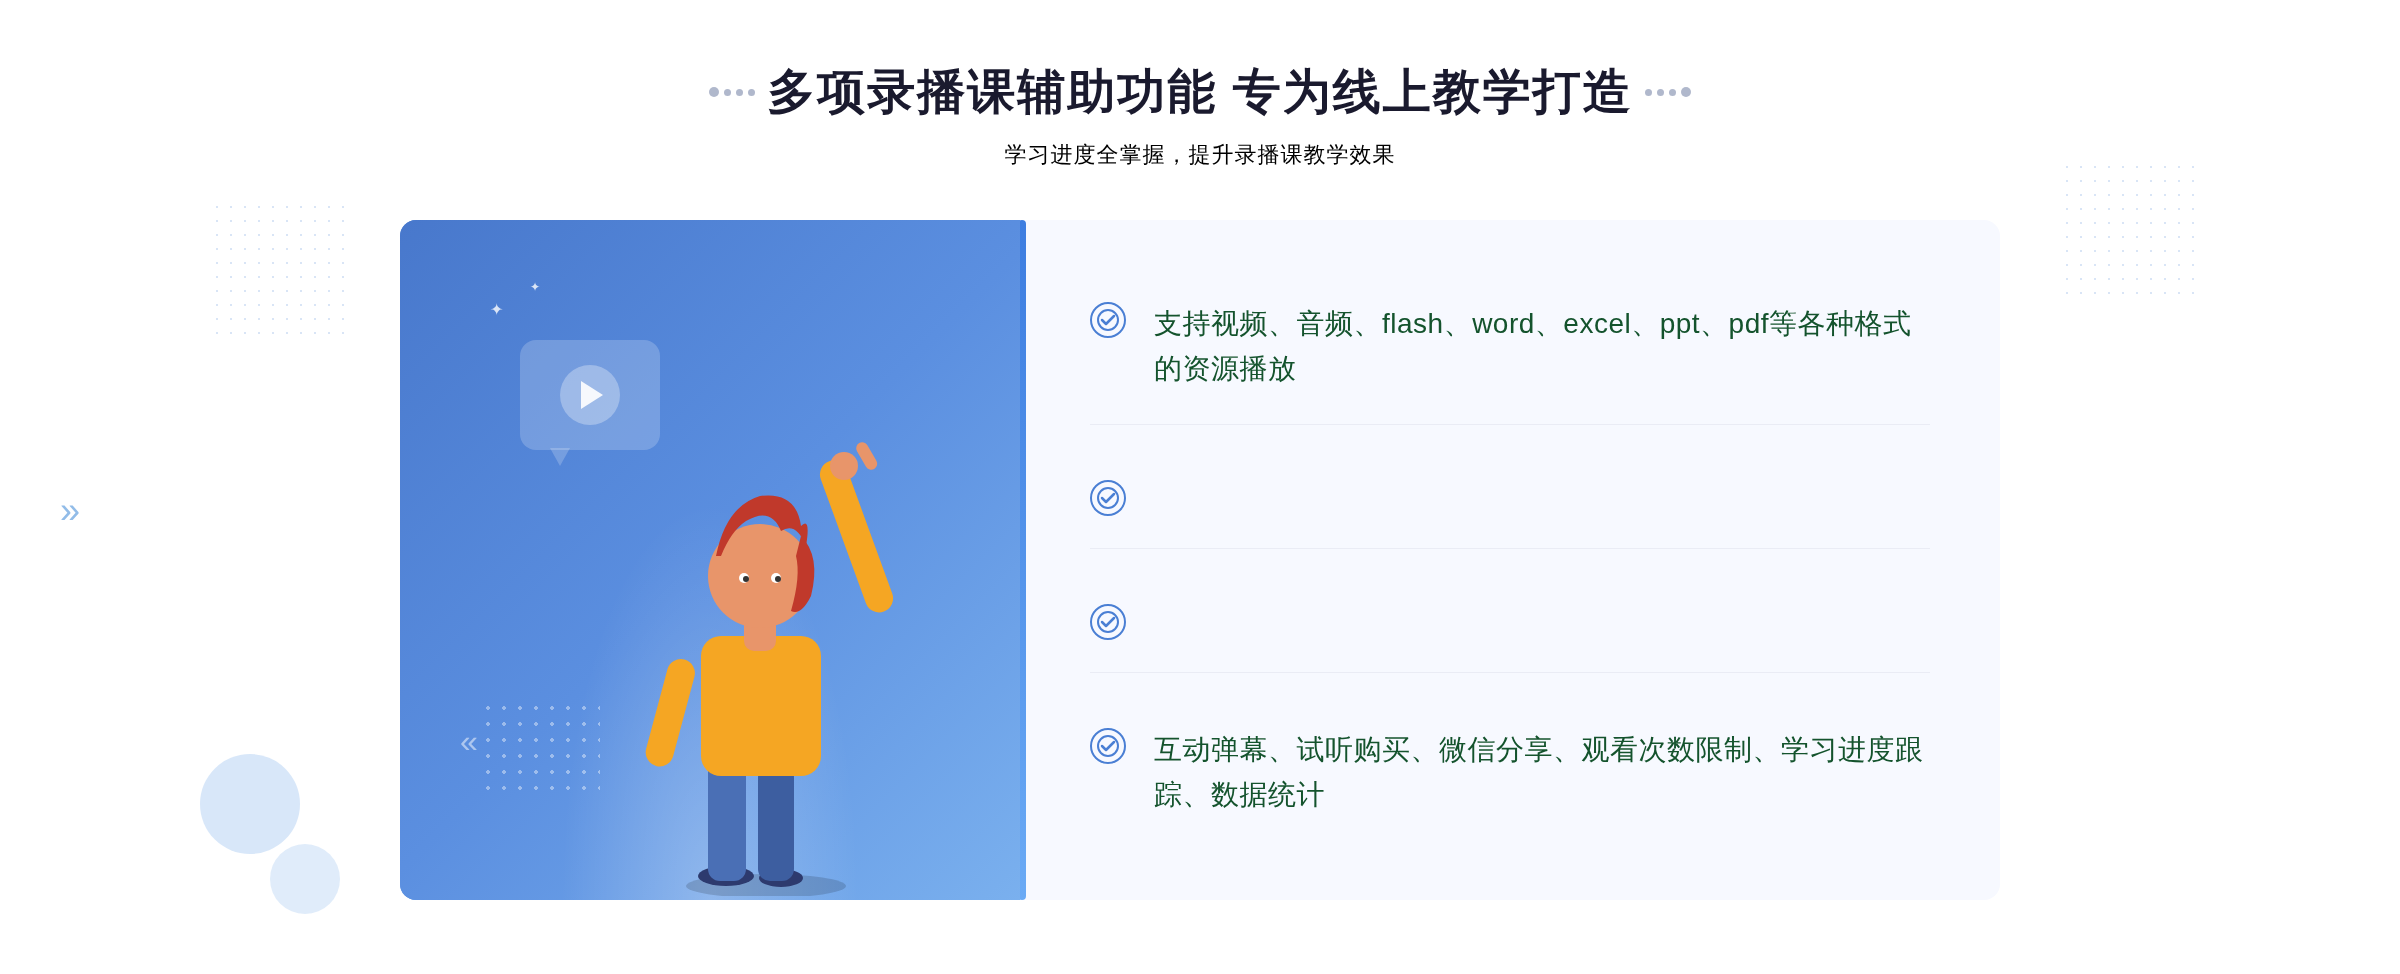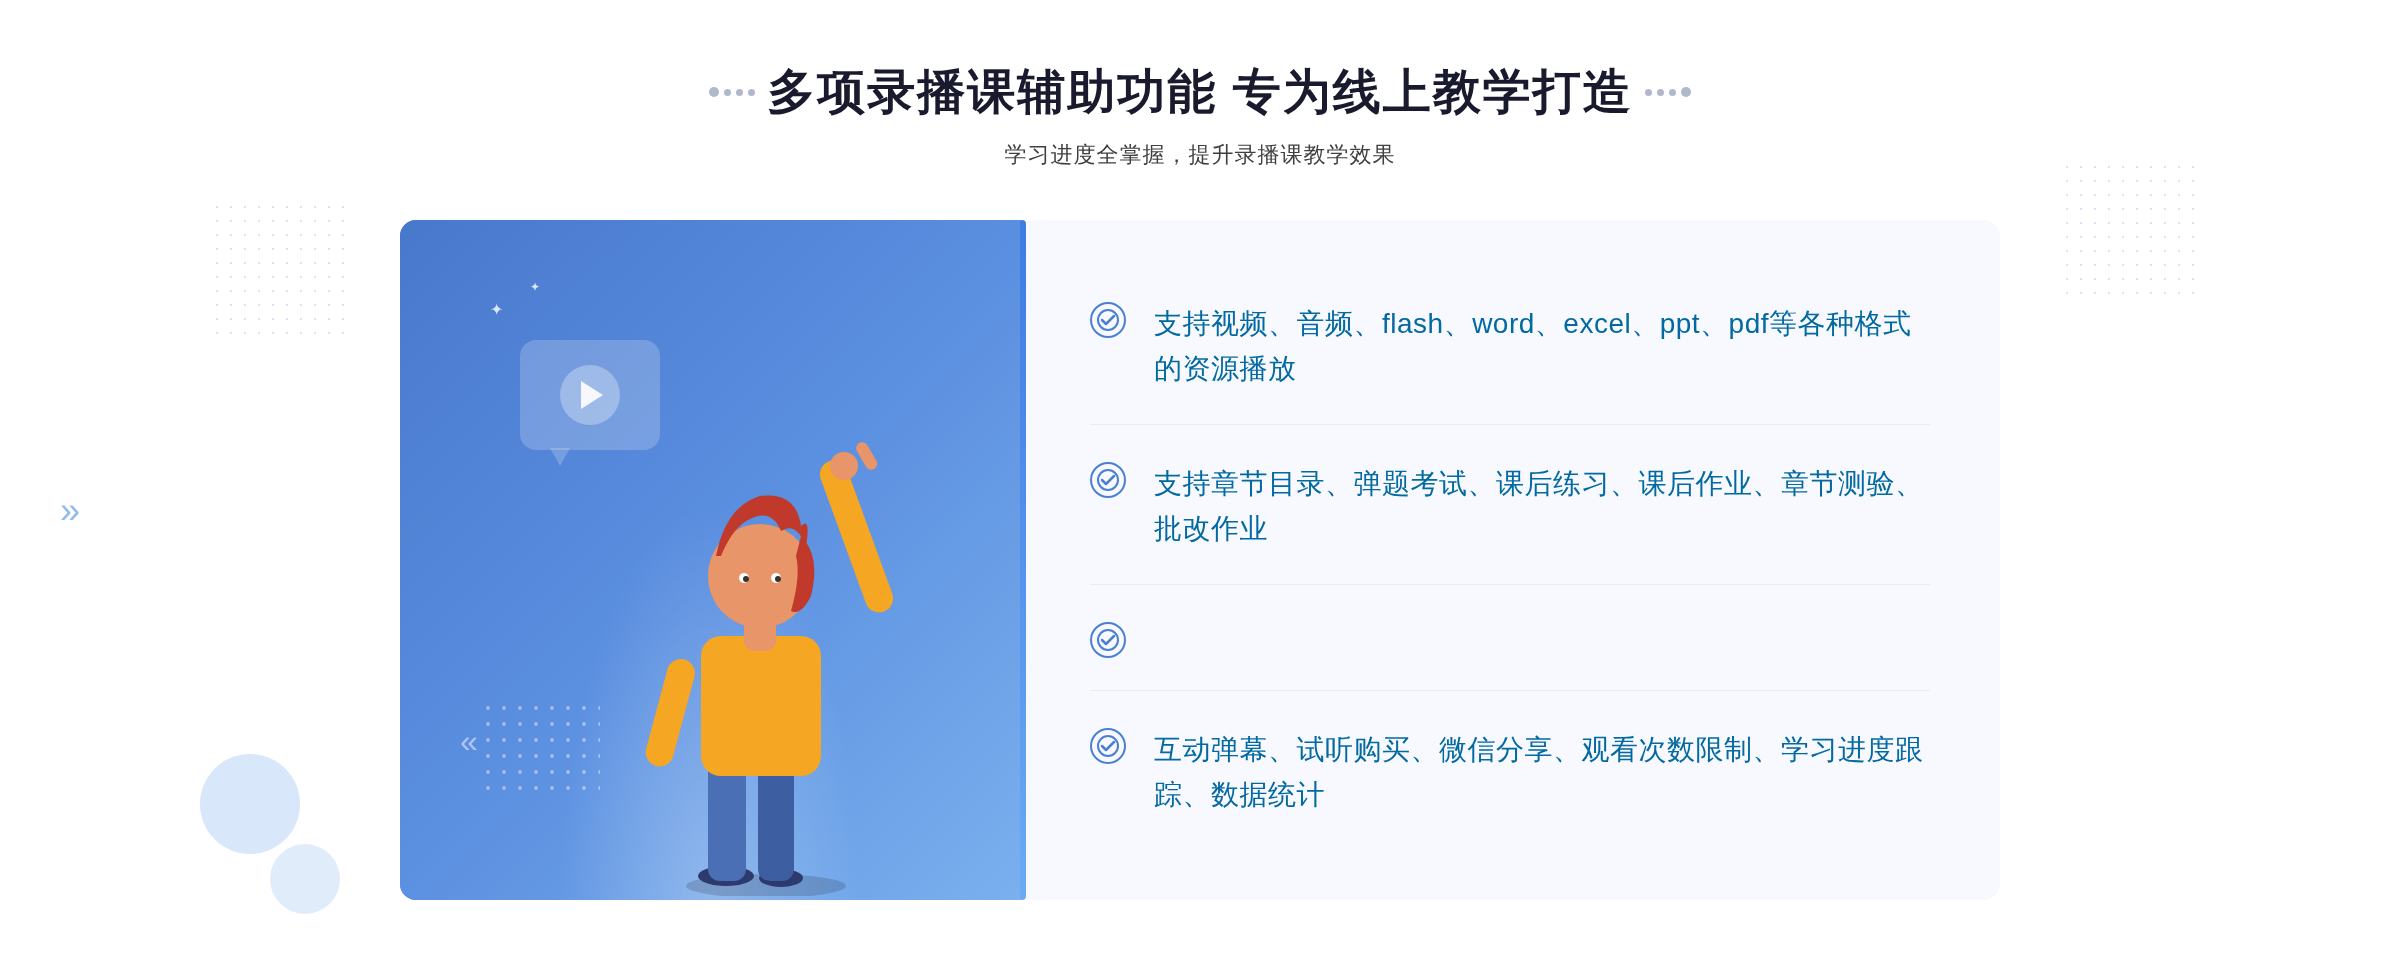--- a/index.html
+++ b/index.html
@@ -98,21 +98,21 @@
     .main-title {
       font-size: 48px;
       font-weight: 700;
       color: #1a1a2e;
       letter-spacing: 2px;
     }
 
     .sub-title {
       margin-top: 16px;
       font-size: 22px;
-      color: #404040;
+      color: #000000;
       letter-spacing: 1px;
     }
 
     
     .main-content {
       display: flex;
       align-items: stretch;
       width: 1600px;
       gap: 0;
       position: relative;
@@ -276,21 +276,21 @@
       border-radius: 50%;
       border: 2px solid #4a7fd4;
       display: flex;
       align-items: center;
       justify-content: center;
       flex-shrink: 0;
     }
 
     .feature-text {
       font-size: 28px;
-      color: #0369a1;
+      color: #14532d;
       line-height: 1.6;
       letter-spacing: 0.5px;
     }
 
     
     .blue-bar {
       position: absolute;
       left: 618px;
       top: 0;
       width: 8px;
@@ -436,21 +436,20 @@
         <span class="feature-text">支持视频、音频、flash、word、excel、ppt、pdf等各种格式的资源播放</span>
       </div>
 
       <div class="feature-item">
         <div class="check-circle">
           <svg width="22" height="22" viewBox="0 0 22 22" fill="none" xmlns="http://www.w3.org/2000/svg">
             <circle cx="11" cy="11" r="10" stroke="#4a7fd4" stroke-width="2"></circle>
             <polyline points="5,11 9,15 17,7" stroke="#4a7fd4" stroke-width="2.5" stroke-linecap="round" stroke-linejoin="round" fill="none"></polyline>
           </svg>
         </div>
-        <span class="feature-text">支持章节目录、弹题考试、课后练习、课后作业、章节测验、批改作业</span>
       </div>
 
       <div class="feature-item">
         <div class="check-circle">
           <svg width="22" height="22" viewBox="0 0 22 22" fill="none" xmlns="http://www.w3.org/2000/svg">
             <circle cx="11" cy="11" r="10" stroke="#4a7fd4" stroke-width="2"></circle>
             <polyline points="5,11 9,15 17,7" stroke="#4a7fd4" stroke-width="2.5" stroke-linecap="round" stroke-linejoin="round" fill="none"></polyline>
           </svg>
         </div>
       </div>

